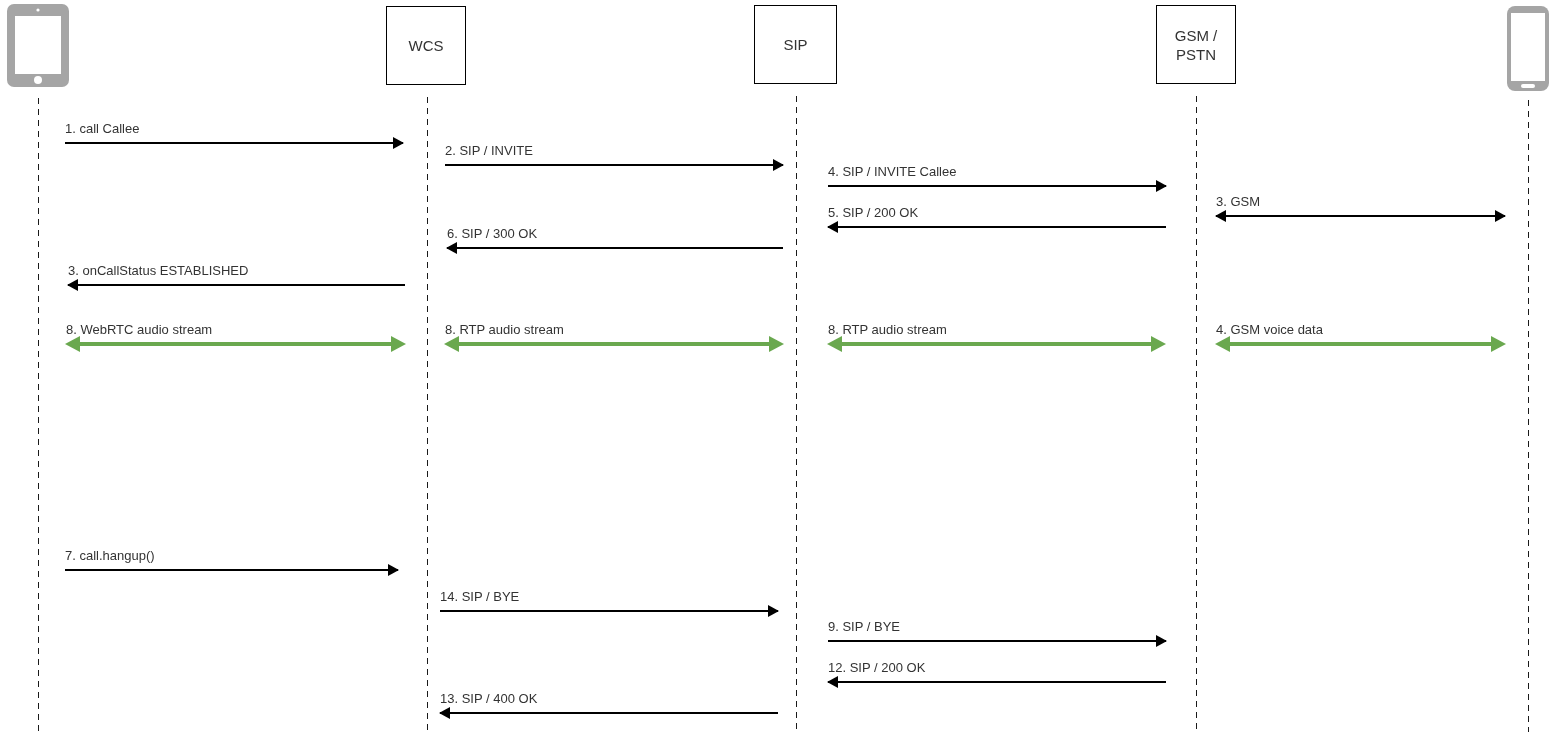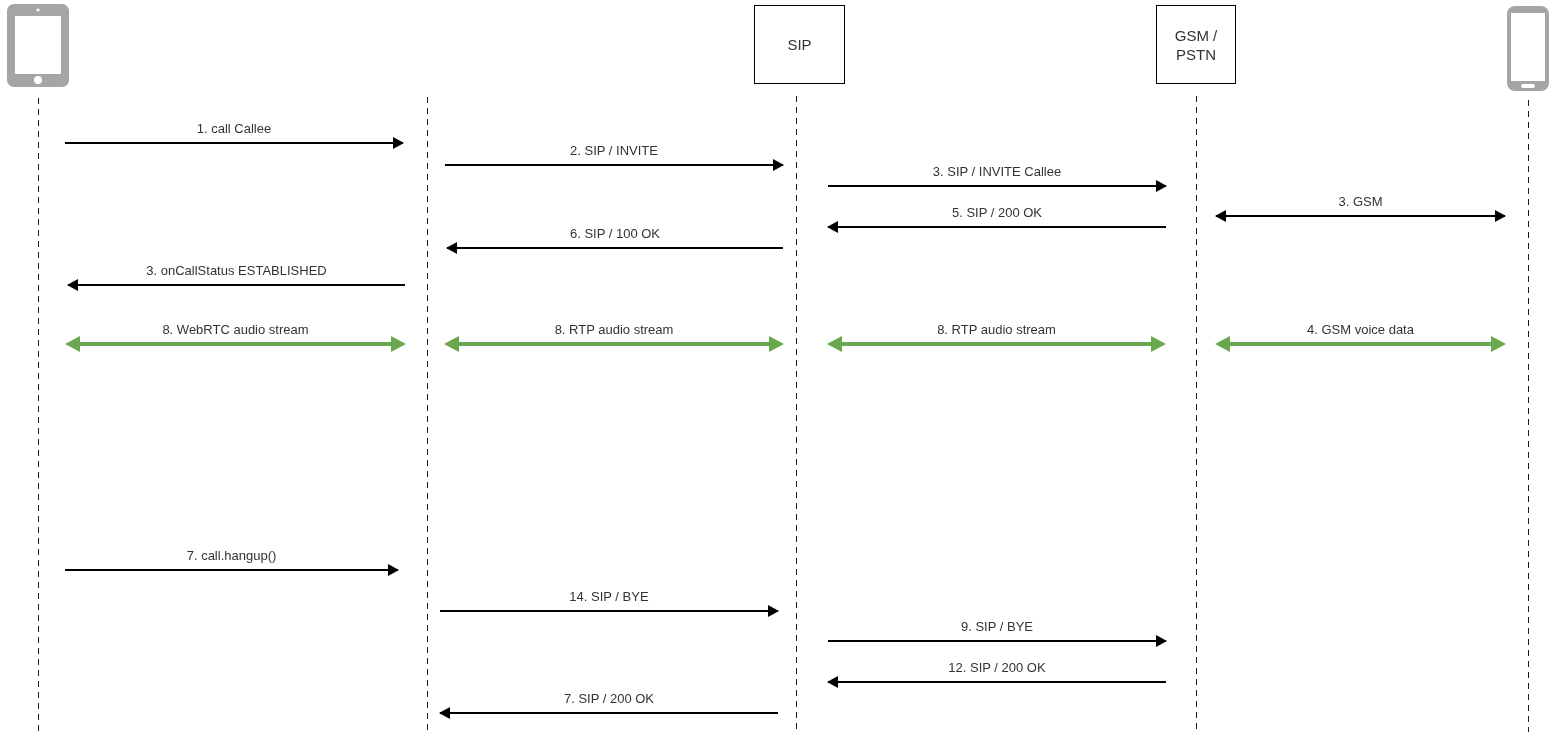--- a/index.html
+++ b/index.html
@@ -37,21 +37,20 @@
     background: repeating-linear-gradient(to bottom,
       #1a1a1a 0px, #1a1a1a 6px, transparent 6px, transparent 11px);
   }
 
   
   .message { position: absolute; height: 0; }
   .msg-label {
     position: absolute;
     left: 0; right: 0;
     bottom: 7px;
-    text-align: center;
     font-size: 13px;
     color: #333333;
     white-space: nowrap;
   }
   .msg-line {
     position: absolute;
     left: 0; right: 0;
     top: -1px;
     height: 2px;
     background: #000000;
@@ -100,22 +99,25 @@
 
 <div id="canvas">
 
   <svg class="device-icon" style="left:6px; top:3px;" width="64" height="85" viewBox="0 0 64 85" aria-label="tablet">
     <rect x="1" y="1" width="62" height="83" rx="7" fill="#a5a5a5"></rect>
     <rect x="9" y="13" width="46" height="58" fill="#ffffff"></rect>
     <circle cx="32" cy="7" r="1.6" fill="#ffffff"></circle>
     <circle cx="32" cy="77" r="4" fill="#ffffff"></circle>
   </svg>
 
-
-  <div class="actor-box" style="left:754px; top:5px; width:91px; height:79px;align-items:center;">
+  <div class="actor-box" style="left:386px; top:6px; width:80px; height:79px;">
+    <span>WCS</span>
+  </div>
+
+  <div class="actor-box" style="left:754px; top:5px; width:83px; height:79px;align-items:center;">
     <span>SIP</span>
   </div>
 
   <div class="actor-box" style="left:1156px; top:5px; width:80px; height:79px; padding:0 14px;">
     <span>GSM / PSTN</span>
   </div>
 
   <svg class="device-icon" style="left:1506px; top:5px;" width="44" height="87" viewBox="0 0 44 87" aria-label="smartphone">
     <rect x="1" y="1" width="42" height="85" rx="8" fill="#a5a5a5"></rect>
     <rect x="5" y="8" width="34" height="68" fill="#ffffff"></rect>
@@ -134,40 +136,40 @@
     <i class="head right"></i>
   </div>
 
   <div class="message" style="left:445px; top:165px; width:338px;">
     <div class="msg-label">2. SIP / INVITE</div>
     <div class="msg-line"></div>
     <i class="head right"></i>
   </div>
 
   <div class="message" style="left:828px; top:186px; width:338px;">
-    <div class="msg-label">3. SIP / INVITE Callee</div>
+    <div class="msg-label">4. SIP / INVITE Callee</div>
     <div class="msg-line"></div>
     <i class="head right"></i>
   </div>
 
   <div class="message" style="left:1216px; top:216px; width:289px;">
     <div class="msg-label">3. GSM</div>
     <div class="msg-line"></div>
     <i class="head left"></i>
     <i class="head right"></i>
   </div>
 
   <div class="message" style="left:828px; top:227px; width:338px;">
     <div class="msg-label">5. SIP / 200 OK</div>
     <div class="msg-line"></div>
     <i class="head left"></i>
   </div>
 
   <div class="message" style="left:447px; top:248px; width:336px;">
-    <div class="msg-label">6. SIP / 100 OK</div>
+    <div class="msg-label">6. SIP / 300 OK</div>
     <div class="msg-line"></div>
     <i class="head left"></i>
   </div>
 
   <div class="message" style="left:68px; top:285px; width:337px;">
     <div class="msg-label">3. onCallStatus ESTABLISHED</div>
     <div class="msg-line"></div>
     <i class="head left"></i>
   </div>
 
@@ -217,18 +219,18 @@
     <i class="head right"></i>
   </div>
 
   <div class="message" style="left:828px; top:682px; width:338px;">
     <div class="msg-label">12. SIP / 200 OK</div>
     <div class="msg-line"></div>
     <i class="head left"></i>
   </div>
 
   <div class="message" style="left:440px; top:713px; width:338px;">
-    <div class="msg-label">7. SIP / 200 OK</div>
+    <div class="msg-label">13. SIP / 400 OK</div>
     <div class="msg-line"></div>
     <i class="head left"></i>
   </div>
 
 </div>
 
 </body></html>

